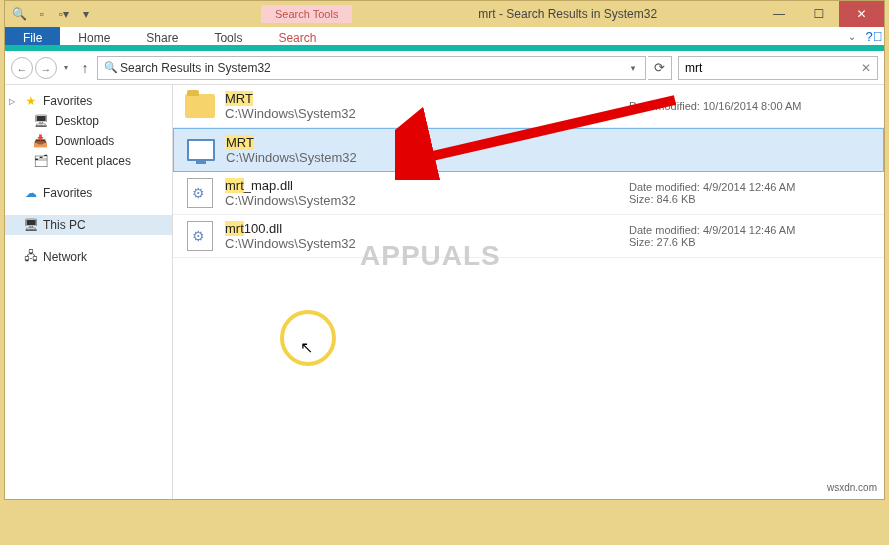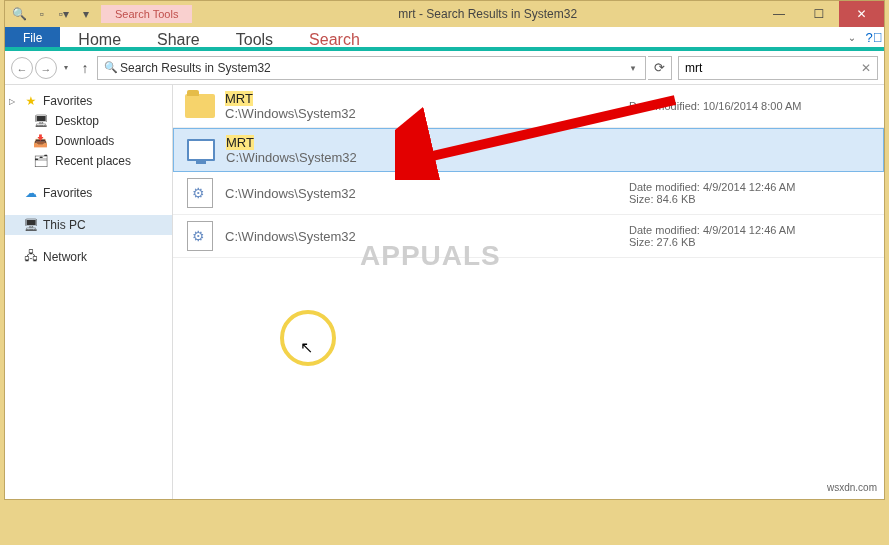--- a/index.html
+++ b/index.html
@@ -1,28 +1,28 @@
 <!DOCTYPE html>
 <html><head>
 <meta charset="utf-8">
 <style>
 * { box-sizing: border-box; margin: 0; padding: 0; font-family: "Segoe UI", Tahoma, sans-serif; }
 body { background: #ead38a; width: 889px; height: 545px; overflow: hidden; position: relative; }
 .window { position: absolute; left: 4px; top: 0; right: 4px; bottom: 45px; background: #fff; border: 1px solid #bfa662; }
 .titlebar { height: 26px; background: #ead38a; display: flex; align-items: center; }
 .qat { display: flex; align-items: center; gap: 4px; padding: 0 6px; }
 .qat-icon { width: 18px; height: 18px; display: flex; align-items: center; justify-content: center; font-size: 12px; color: #555; }
-.contextual-tab { background: #f9d0cf; color: #c0504d; font-size: 11px; padding: 3px 14px; }
+.contextual-tab { background: #f9d0cf; color: #c0504d; font-size: 11px; padding: 3px 14px; margin-left: 160px; }
 .title { flex: 1; text-align: center; font-size: 12px; color: #444; padding-left: 24px; }
 .winbtns { display: flex; }
 .winbtn { width: 40px; height: 26px; display: flex; align-items: center; justify-content: center; font-size: 12px; color: #444; }
 .winbtn.close { background: #c75050; color: #fff; width: 45px; }
-.ribbon-tabs { height: 24px; display: flex; align-items: stretch; border-bottom: 4px solid #14b8a6; background: #fff; }
+.ribbon-tabs { height: 24px; display: flex; align-items: stretch; border-bottom: 6px solid #14b8a6; background: #fff; }
 .file-tab { background: #2067b3; color: #fff; padding: 4px 18px; font-size: 12px; }
-.rib-tab { padding: 4px 18px; font-size: 16px; color: #444; }
+.rib-tab { padding: 4px 18px; font-size: 12px; color: #444; }
 .rib-tab.search { color: #c0504d; }
 .rib-spacer { flex: 1; }
 .rib-chev { width: 24px; display: flex; align-items: center; justify-content: center; color: #666; font-size: 10px; }
 .help-icon { width: 20px; display: flex; align-items: center; justify-content: center; color: #0066cc; font-size: 13px; }
 .navbar { height: 34px; display: flex; align-items: center; padding: 3px 6px; border-bottom: 1px solid #ddd; gap: 2px; }
 .nav-btn { width: 22px; height: 22px; border: 1px solid #bbb; border-radius: 50%; display: flex; align-items: center; justify-content: center; font-size: 11px; color: #666; }
 .nav-drop { width: 14px; display: flex; align-items: center; justify-content: center; font-size: 8px; color: #666; }
 .up-btn { width: 20px; height: 20px; display: flex; align-items: center; justify-content: center; font-size: 14px; color: #444; }
 .addr { flex: 1; border: 1px solid #bbb; height: 24px; display: flex; align-items: center; padding: 0 4px; font-size: 12px; color: #333; }
 .addr-icon { width: 18px; text-align: center; font-size: 11px; }
@@ -172,29 +172,31 @@
           <div class="file-main">
             <div class="file-name"><span class="hl1">MRT</span></div>
             <div class="file-path">C:\Windows\System32</div>
           </div>
         </div>
         <div class="row">
           <div class="file-icon">
             <div class="dll-ic"></div>
           </div>
           <div class="file-main">
+            <div class="file-name"><span class="hl1">mrt</span><span>_map.dll</span></div>
             <div class="file-path">C:\Windows\System32</div>
           </div>
           <div class="file-meta">Date modified: 4/9/2014 12:46 AM<br>Size: 84.6 KB</div>
         </div>
         <div class="row">
           <div class="file-icon">
             <div class="dll-ic"></div>
           </div>
           <div class="file-main">
+            <div class="file-name"><span class="hl1">mrt</span><span>100.dll</span></div>
             <div class="file-path">C:\Windows\System32</div>
           </div>
           <div class="file-meta">Date modified: 4/9/2014 12:46 AM<br>Size: 27.6 KB</div>
         </div>
       </div>
 
   </div>
 </div>
 
 <svg class="arrow-svg" width="290" height="90">

